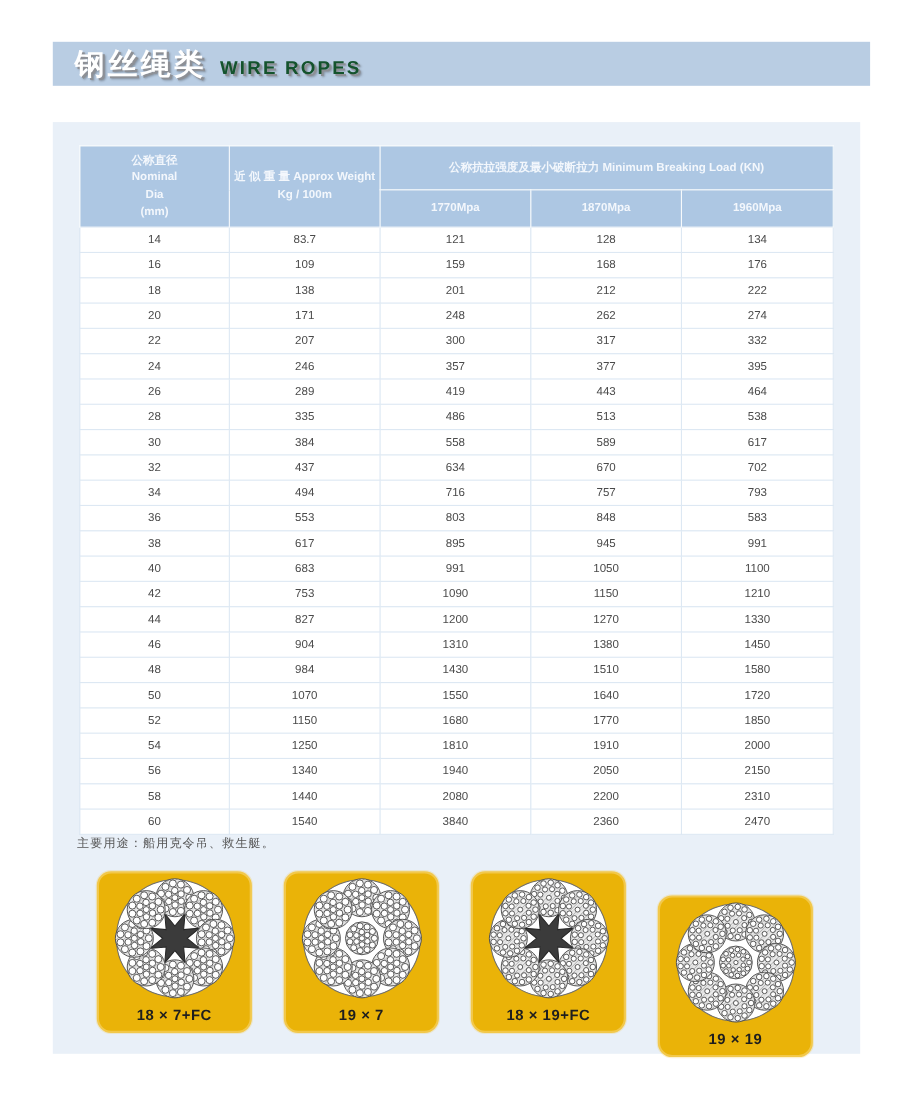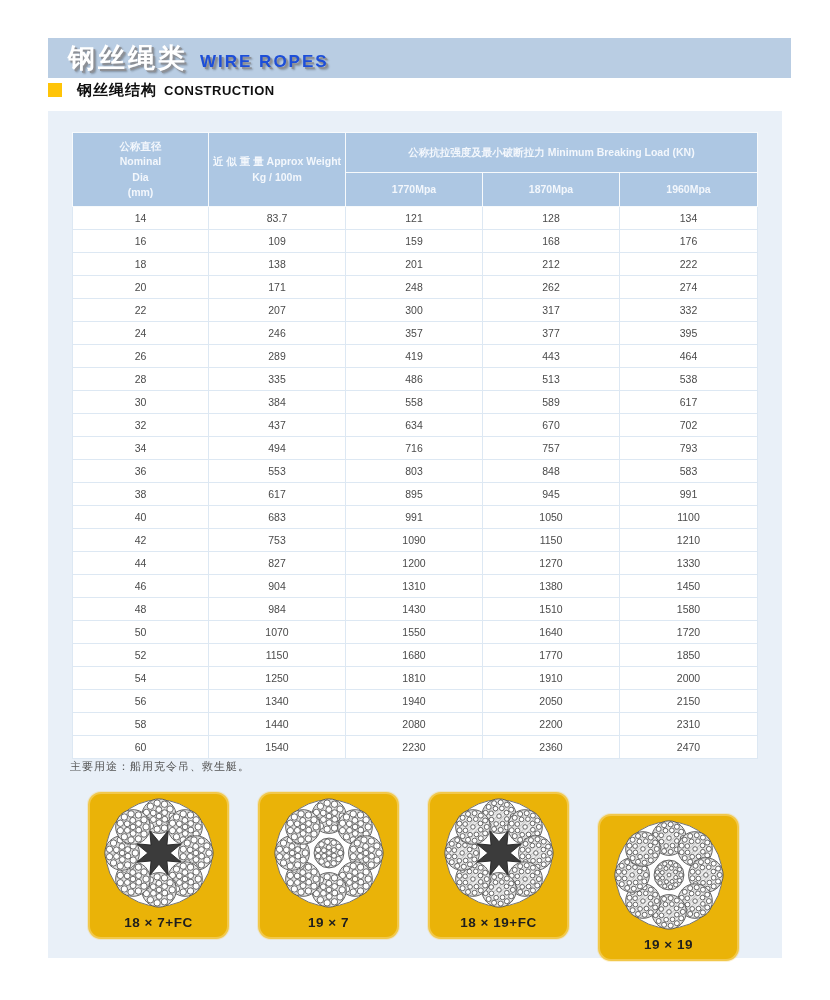--- a/index.html
+++ b/index.html
@@ -5,21 +5,21 @@
   * { margin:0; padding:0; box-sizing:border-box; }
   html,body { background:#ffffff; }
   body { width:830px; height:1000px; font-family:"Liberation Sans","DejaVu Sans",sans-serif; position:relative; overflow:hidden; }
 
   .page { position:absolute; left:0; top:0; width:830px; height:1000px; background:#fff;border-radius:13px; }
 
   
   .title-bar { position:absolute; left:48px; top:38px; width:743px; height:40px; background:#b9cde3; display:flex; align-items:center; }
   .t-zh { margin-left:20px; font-size:27px; font-weight:bold; color:#ffffff; letter-spacing:3px;
           text-shadow:2px 2px 0 #8d9096, 3px 3px 2px rgba(0,0,0,.28); }
-  .t-en { margin-left:12px; margin-top:8px; font-size:17px; font-weight:bold; color:#1d4ed8; letter-spacing:2px;
+  .t-en { margin-left:12px; margin-top:8px; font-size:17px; font-weight:bold; color:#14532d; letter-spacing:2px;
           text-shadow:2px 2px 0 #8d9096, 3px 3px 2px rgba(0,0,0,.28); }
 
   
   .section-head { position:absolute; left:48px; top:82px; height:16px; display:flex; align-items:center; }
   .bullet { width:14px; height:14px; background:#ffc408; margin-right:15px; flex:0 0 auto; }
   .s-zh { font-size:15px; font-weight:bold; color:#101010; letter-spacing:1px; }
   .s-en { font-size:13px; font-weight:bold; color:#101010; margin-left:7px; letter-spacing:.5px; }
 
   
   .panel { position:absolute; left:48px; top:111px; width:734px; height:847px; background:#e9f0f8; }
@@ -48,25 +48,20 @@
 </head>
 <body>
 
 <div class="page">
 
   <div class="title-bar">
     <span class="t-zh">钢丝绳类</span>
     <span class="t-en">WIRE ROPES</span>
   </div>
 
-  <div class="section-head">
-    <span class="bullet"></span>
-    <span class="s-zh">钢丝绳结构</span>
-    <span class="s-en">CONSTRUCTION</span>
-  </div>
 
   <div class="panel">
 
     <table class="spec">
       <colgroup>
         <col style="width:136px">
           <col style="width:137px">
           <col style="width:137px">
           <col style="width:137px">
           <col style="width:138px">
@@ -245,21 +240,21 @@
           <tr>
             <td>58</td>
             <td>1440</td>
             <td>2080</td>
             <td>2200</td>
             <td>2310</td>
           </tr>
           <tr>
             <td>60</td>
             <td>1540</td>
-            <td>2230</td>
+            <td>3840</td>
             <td>2360</td>
             <td>2470</td>
           </tr>
         </tbody>
     </table>
 
     <div class="note">主要用途：船用克令吊、救生艇。</div>
 
     <div class="cards">
         <div class="card" style="left: 40px;"><svg width="116" height="112" viewBox="0 0 120 120">

